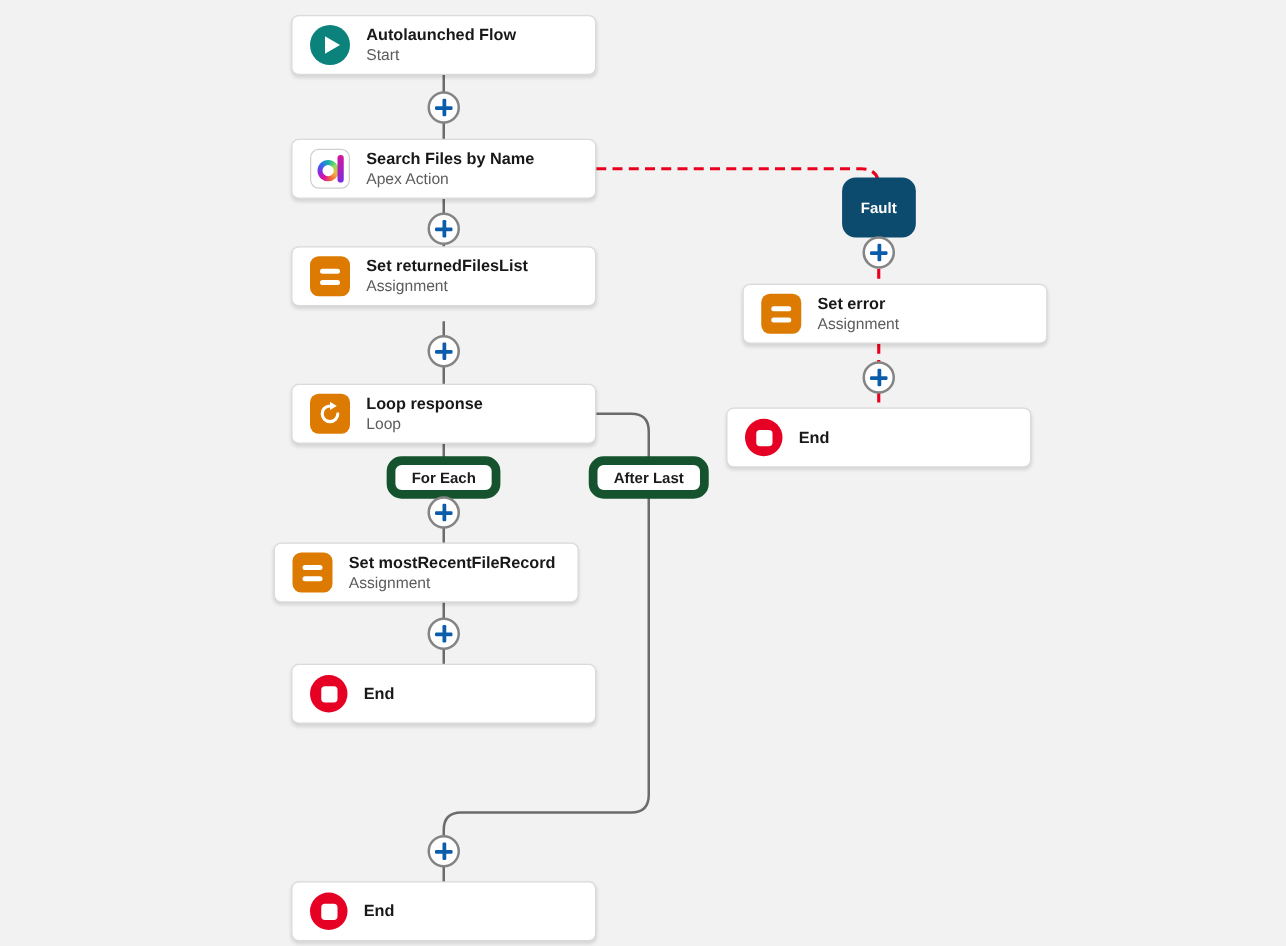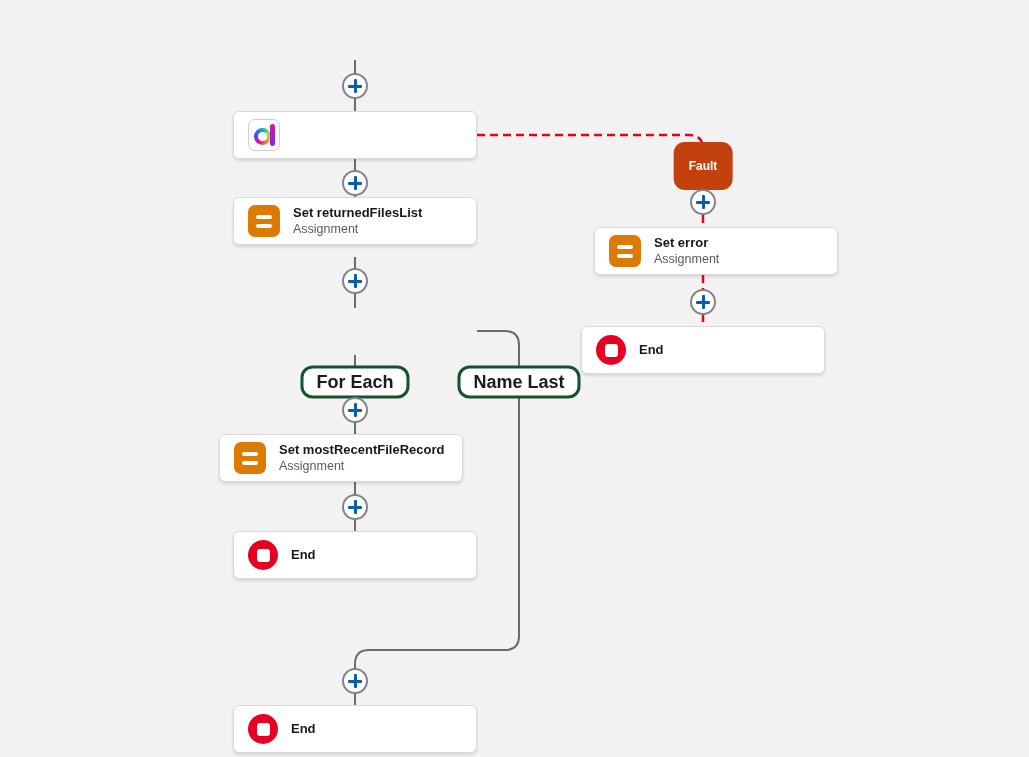--- a/index.html
+++ b/index.html
@@ -47,26 +47,26 @@
     z-index:3;transform:translate(-50%,-50%);padding:0;cursor:pointer;
   }
   .plus-glyph{position:relative;width:14px;height:14px;display:block;}
   .plus-glyph::before,.plus-glyph::after{content:"";position:absolute;background:#0b5cab;border-radius:1px;}
   .plus-glyph::before{left:0;top:5.5px;width:14px;height:3px;}
   .plus-glyph::after{left:5.5px;top:0;width:3px;height:14px;}
 
   
   .branch-pill{
     position:absolute;transform:translate(-50%,-50%);z-index:2;white-space:nowrap;
-    background:#fff;border:3px solid #14532d;border-radius:12px;padding:3px 13px;
-    font-size:18px;font-weight:700;color:#1b1b1b;
+    background:#fff;border:7px solid #14532d;border-radius:12px;padding:3px 13px;
+    font-size:12px;font-weight:700;color:#1b1b1b;
   }
   .fault-pill{
     position:absolute;transform:translate(-50%,-50%);z-index:2;white-space:nowrap;
-    background:#c2410c;border-radius:11px;padding:17px 15px;
+    background:#0c4a6e;border-radius:11px;padding:17px 15px;
     font-size:12px;font-weight:700;color:#fff;
   }
 </style>
 </head>
 <body>
 
 <div class="canvas">
 
   <svg class="connectors" width="1029" height="757">
     <g fill="none" stroke="#6b6b6b" stroke-width="2">
@@ -77,41 +77,66 @@
       <path d="M355 482 V532"></path>
       <path d="M477 331 H505 Q519 331 519 345 V636 Q519 650 505 650 H369 Q355 650 355 664 V706"></path>
     </g>
     <g fill="none" stroke="#ea001e" stroke-width="2.5" stroke-dasharray="8 5">
       <path d="M477 135 H689 Q703 135 703 149 V157"></path>
       <path d="M703 176 V228"></path>
       <path d="M703 275 V327"></path>
     </g>
   </svg>
 
+  <div class="node" style="left:233px;top:12px">
+    <div class="icon-circle teal">
+        <div class="play-shape"></div>
+      </div>
+    <div class="node-text">
+      <div class="node-title">Autolaunched Flow</div>
+      <div class="node-subtitle">Start</div>
+    </div>
+  </div>
 
   <div class="node" style="left:233px;top:111px">
     <div class="apex-box">
       <div class="apex-glyph">
           <div class="apex-ring"></div>
           <div class="apex-bar"></div>
         </div>
     </div>
+    <div class="node-text">
+      <div class="node-title">Search Files by Name</div>
+      <div class="node-subtitle">Apex Action</div>
+    </div>
   </div>
 
   <div class="node" style="left:233px;top:197px">
     <div class="icon-square">
         <div class="eq-bar"></div>
         <div class="eq-bar"></div>
       </div>
     <div class="node-text">
       <div class="node-title">Set returnedFilesList</div>
       <div class="node-subtitle">Assignment</div>
     </div>
   </div>
 
+  <div class="node" style="left:233px;top:307px">
+    <div class="icon-square loop">
+      <svg width="20" height="20" viewBox="0 0 24 24">
+        <path d="M12 4.5 A 7.5 7.5 0 1 0 19.5 12" fill="none" stroke="#fff" stroke-width="3" stroke-linecap="round"></path>
+        <polygon points="12,0.5 12,8.5 18.5,4.5" fill="#fff"></polygon>
+      </svg>
+    </div>
+    <div class="node-text">
+      <div class="node-title">Loop response</div>
+      <div class="node-subtitle">Loop</div>
+    </div>
+  </div>
 
   <div class="node" style="left:219px;top:434px">
     <div class="icon-square">
         <div class="eq-bar"></div>
         <div class="eq-bar"></div>
       </div>
     <div class="node-text">
       <div class="node-title">Set mostRecentFileRecord</div>
       <div class="node-subtitle">Assignment</div>
     </div>
@@ -152,21 +177,21 @@
       </div>
     <div class="node-text">
       <div class="node-title">End</div>
     </div>
   </div>
 
   <div class="branch-pill" style="left:355px;top:382px">
     <span>For Each</span>
   </div>
   <div class="branch-pill" style="left:519px;top:382px">
-    <span>Name Last</span>
+    <span>After Last</span>
   </div>
   <div class="fault-pill" style="left:703px;top:166px">
     <span>Fault</span>
   </div>
 
   <button class="plus-btn" style="left:355px;top:86px">
       <span class="plus-glyph"></span>
     </button>
   <button class="plus-btn" style="left:355px;top:183px">
       <span class="plus-glyph"></span>

